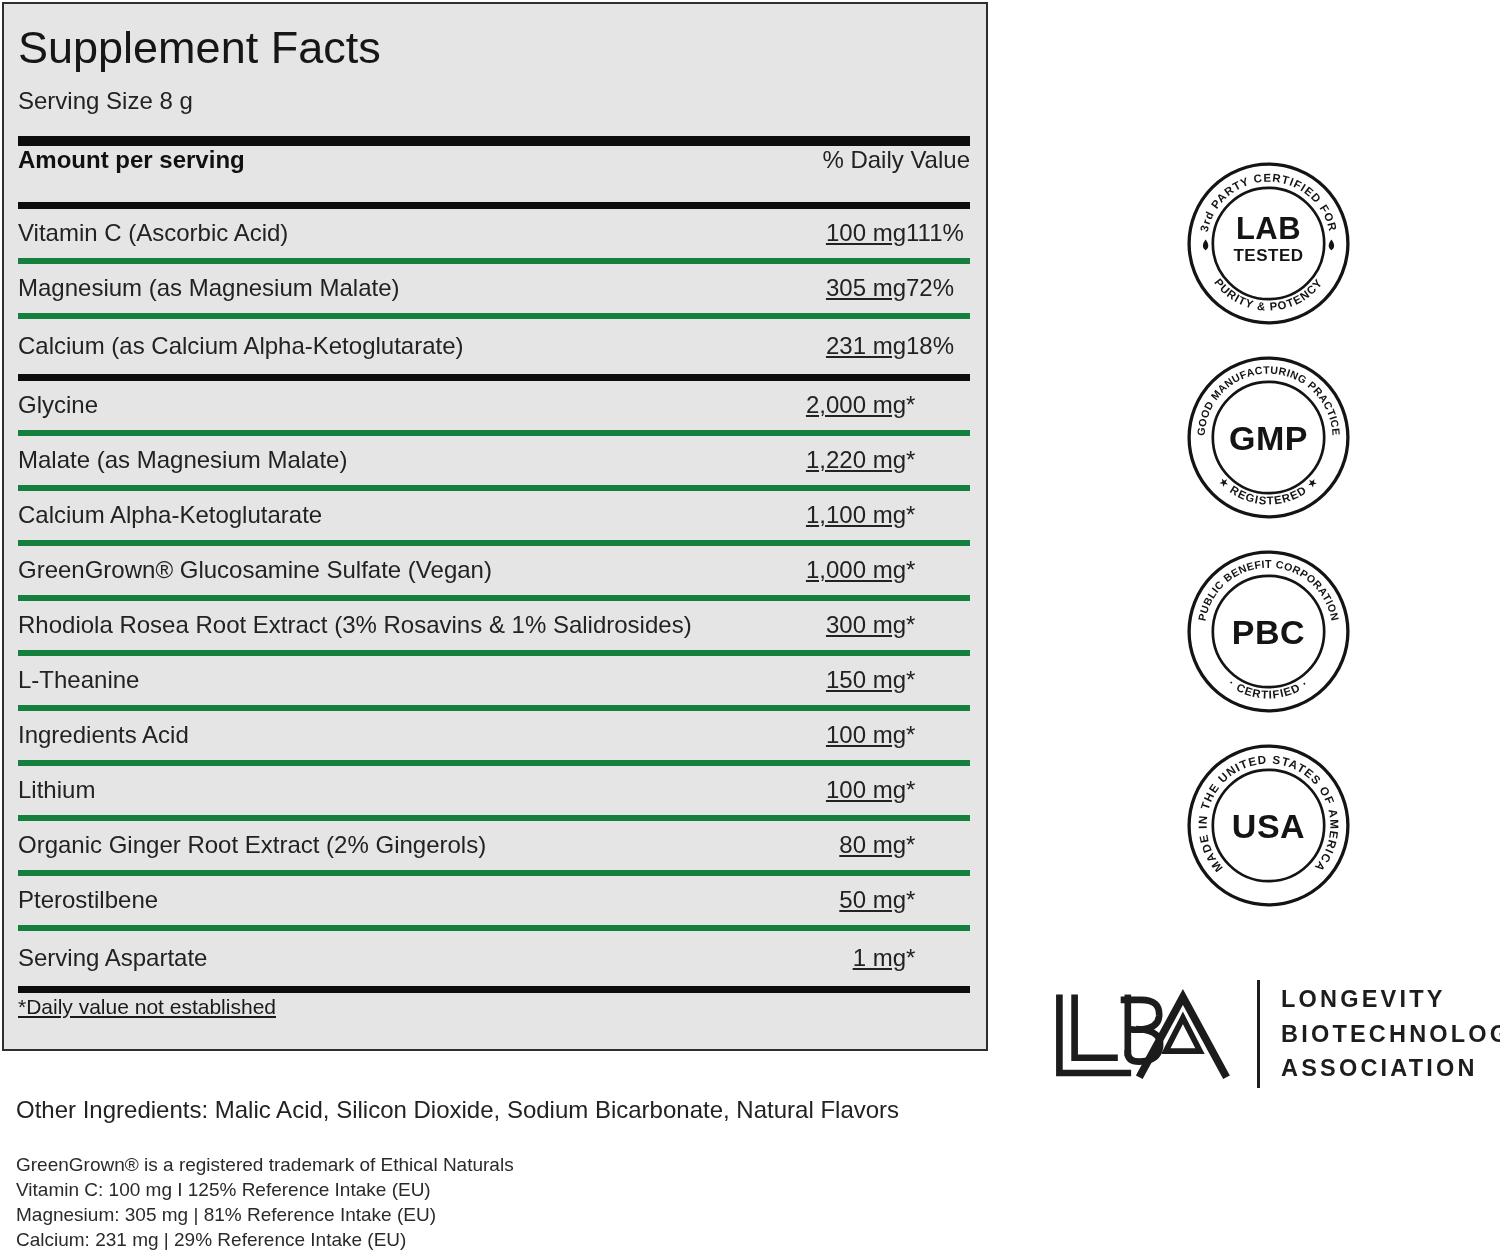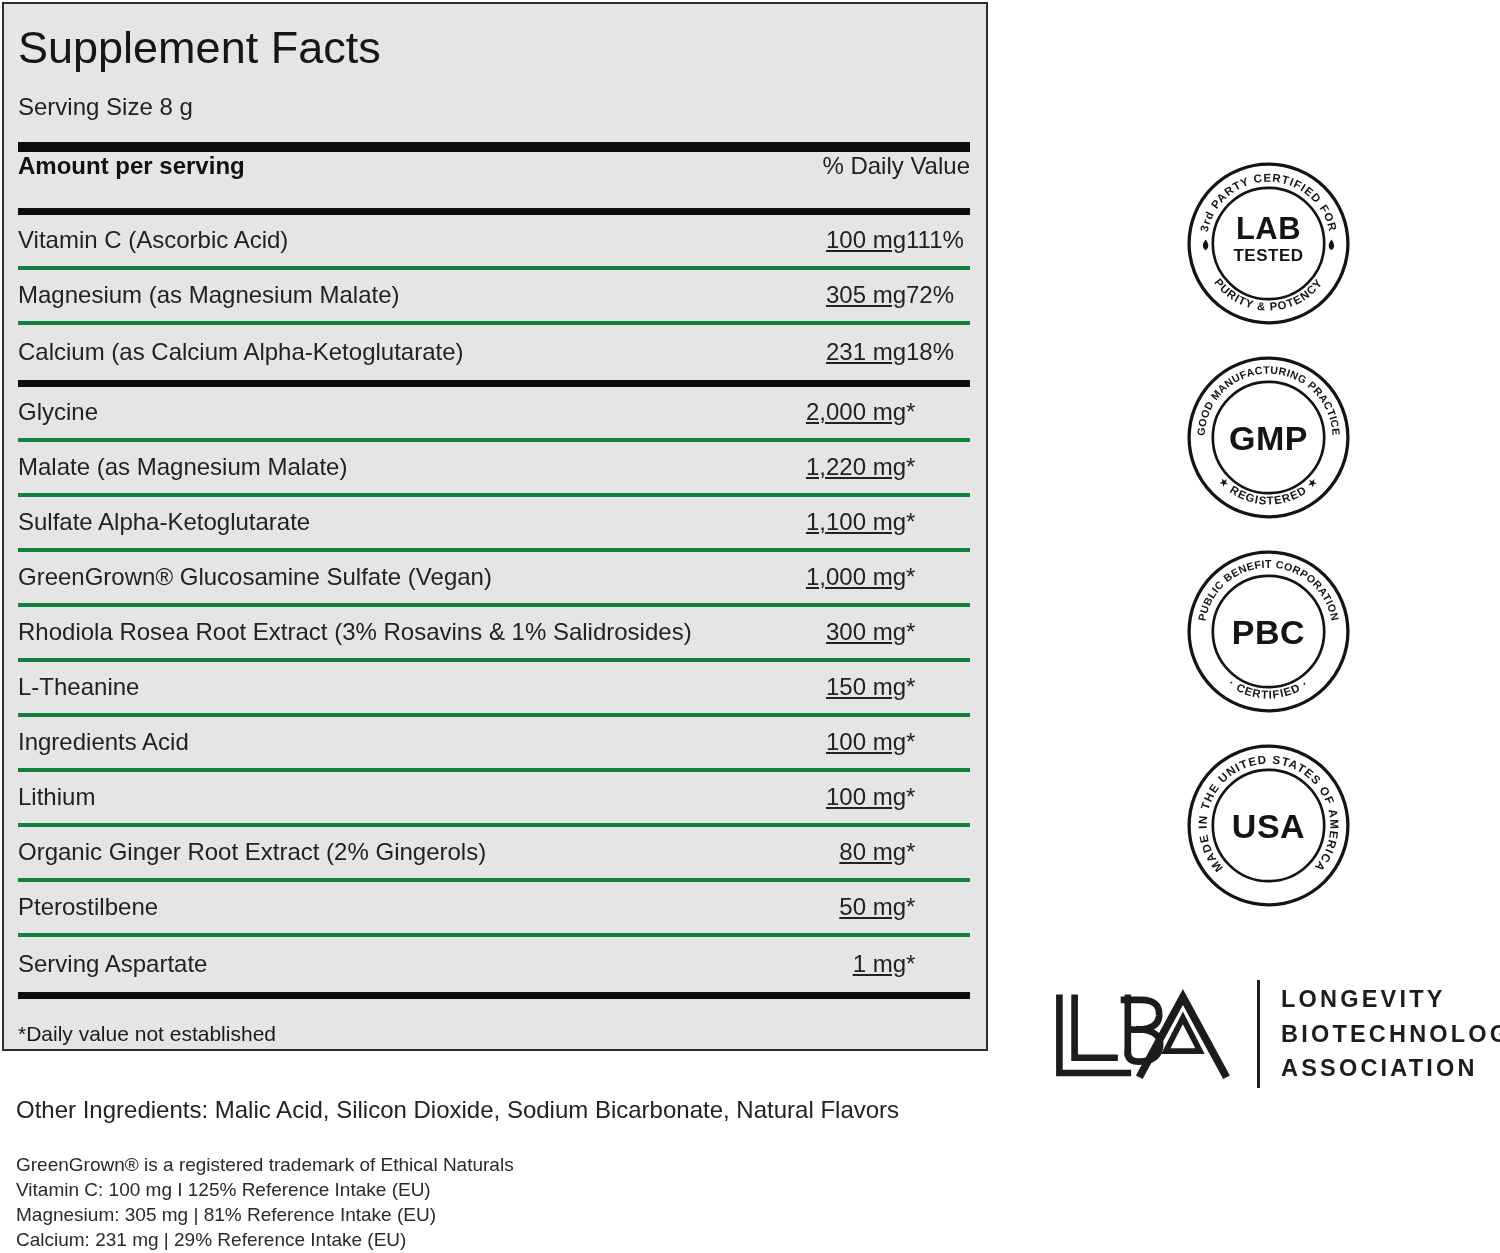--- a/index.html
+++ b/index.html
@@ -7,36 +7,36 @@
     position:relative;width:1500px;height:1253px;background:#ffffff;
     font-family:"Liberation Sans","DejaVu Sans",sans-serif;color:#1e1e1e;overflow:hidden;
   }
   
   .label-box{
     position:absolute;left:2px;top:2px;width:986px;height:1049px;
     border:2px solid #2e2e2e;box-sizing:border-box;background:#e5e5e5;
     padding:12px 16px 0 14px;
   }
   .sf-title{margin:6px 0 0;font-size:45px;font-weight:500;line-height:1.15;color:#161616;}
-  .serving{margin-top:19px;font-size:24px;color:#222;}
+  .serving{margin-top:13px;font-size:24px;color:#222;}
   .bar{background:#0d0d0d;}
   .bar-lg{height:10px;margin-top:21px;}
   .bar-md{height:7px;}
   .hdr-row{height:56px;display:flex;justify-content:space-between;align-items:flex-start;font-size:24px;}
   .hdr-left{font-weight:700;color:#111;}
   .hdr-right{color:#222;}
   .sf-row{
     height:55px;display:flex;align-items:center;font-size:24px;
-    border-bottom:4px solid #15803d;box-sizing:border-box;color:#222;
+    border-bottom:6px solid #15803d;box-sizing:border-box;color:#222;
   }
   .sf-row.no-border{border-bottom:none;}
   .rname{flex:1;white-space:nowrap;}
   .ramt{width:132px;text-align:right;white-space:nowrap;text-decoration:underline;}
   .rdv{width:64px;text-align:left;white-space:nowrap;}
-  .footnote{padding-top:23px;font-size:21px;color:#1a1a1a;}
+  .footnote{padding-top:2px;font-size:21px;color:#1a1a1a;text-decoration:underline;}
   
   .other-ing{position:absolute;left:16px;top:1096px;font-size:24px;color:#222;}
   .fine-print{position:absolute;left:16px;top:1152px;font-size:19px;line-height:25px;color:#2a2a2a;}
   
   .badges{position:absolute;left:1186px;top:161px;display:flex;flex-direction:column;gap:29px;}
   .badge{width:165px;height:165px;}
   .badge .ring{fill:none;stroke:#141414;}
   .badge .ring-outer{stroke-width:3.2;}
   .badge .ring-inner{stroke-width:2.6;}
   .badge text{fill:#141414;font-family:"Liberation Sans","DejaVu Sans",sans-serif;}
@@ -88,21 +88,21 @@
       <span class="rname">Glycine</span>
       <span class="ramt">2,000 mg</span>
       <span class="rdv">*</span>
     </div>
         <div class="sf-row">
       <span class="rname">Malate (as Magnesium Malate)</span>
       <span class="ramt">1,220 mg</span>
       <span class="rdv">*</span>
     </div>
         <div class="sf-row">
-      <span class="rname">Sulfate Alpha-Ketoglutarate</span>
+      <span class="rname">Calcium Alpha-Ketoglutarate</span>
       <span class="ramt">1,100 mg</span>
       <span class="rdv">*</span>
     </div>
         <div class="sf-row">
       <span class="rname">GreenGrown® Glucosamine Sulfate (Vegan)</span>
       <span class="ramt">1,000 mg</span>
       <span class="rdv">*</span>
     </div>
         <div class="sf-row">
       <span class="rname">Rhodiola Rosea Root Extract (3% Rosavins &amp; 1% Salidrosides)</span>

